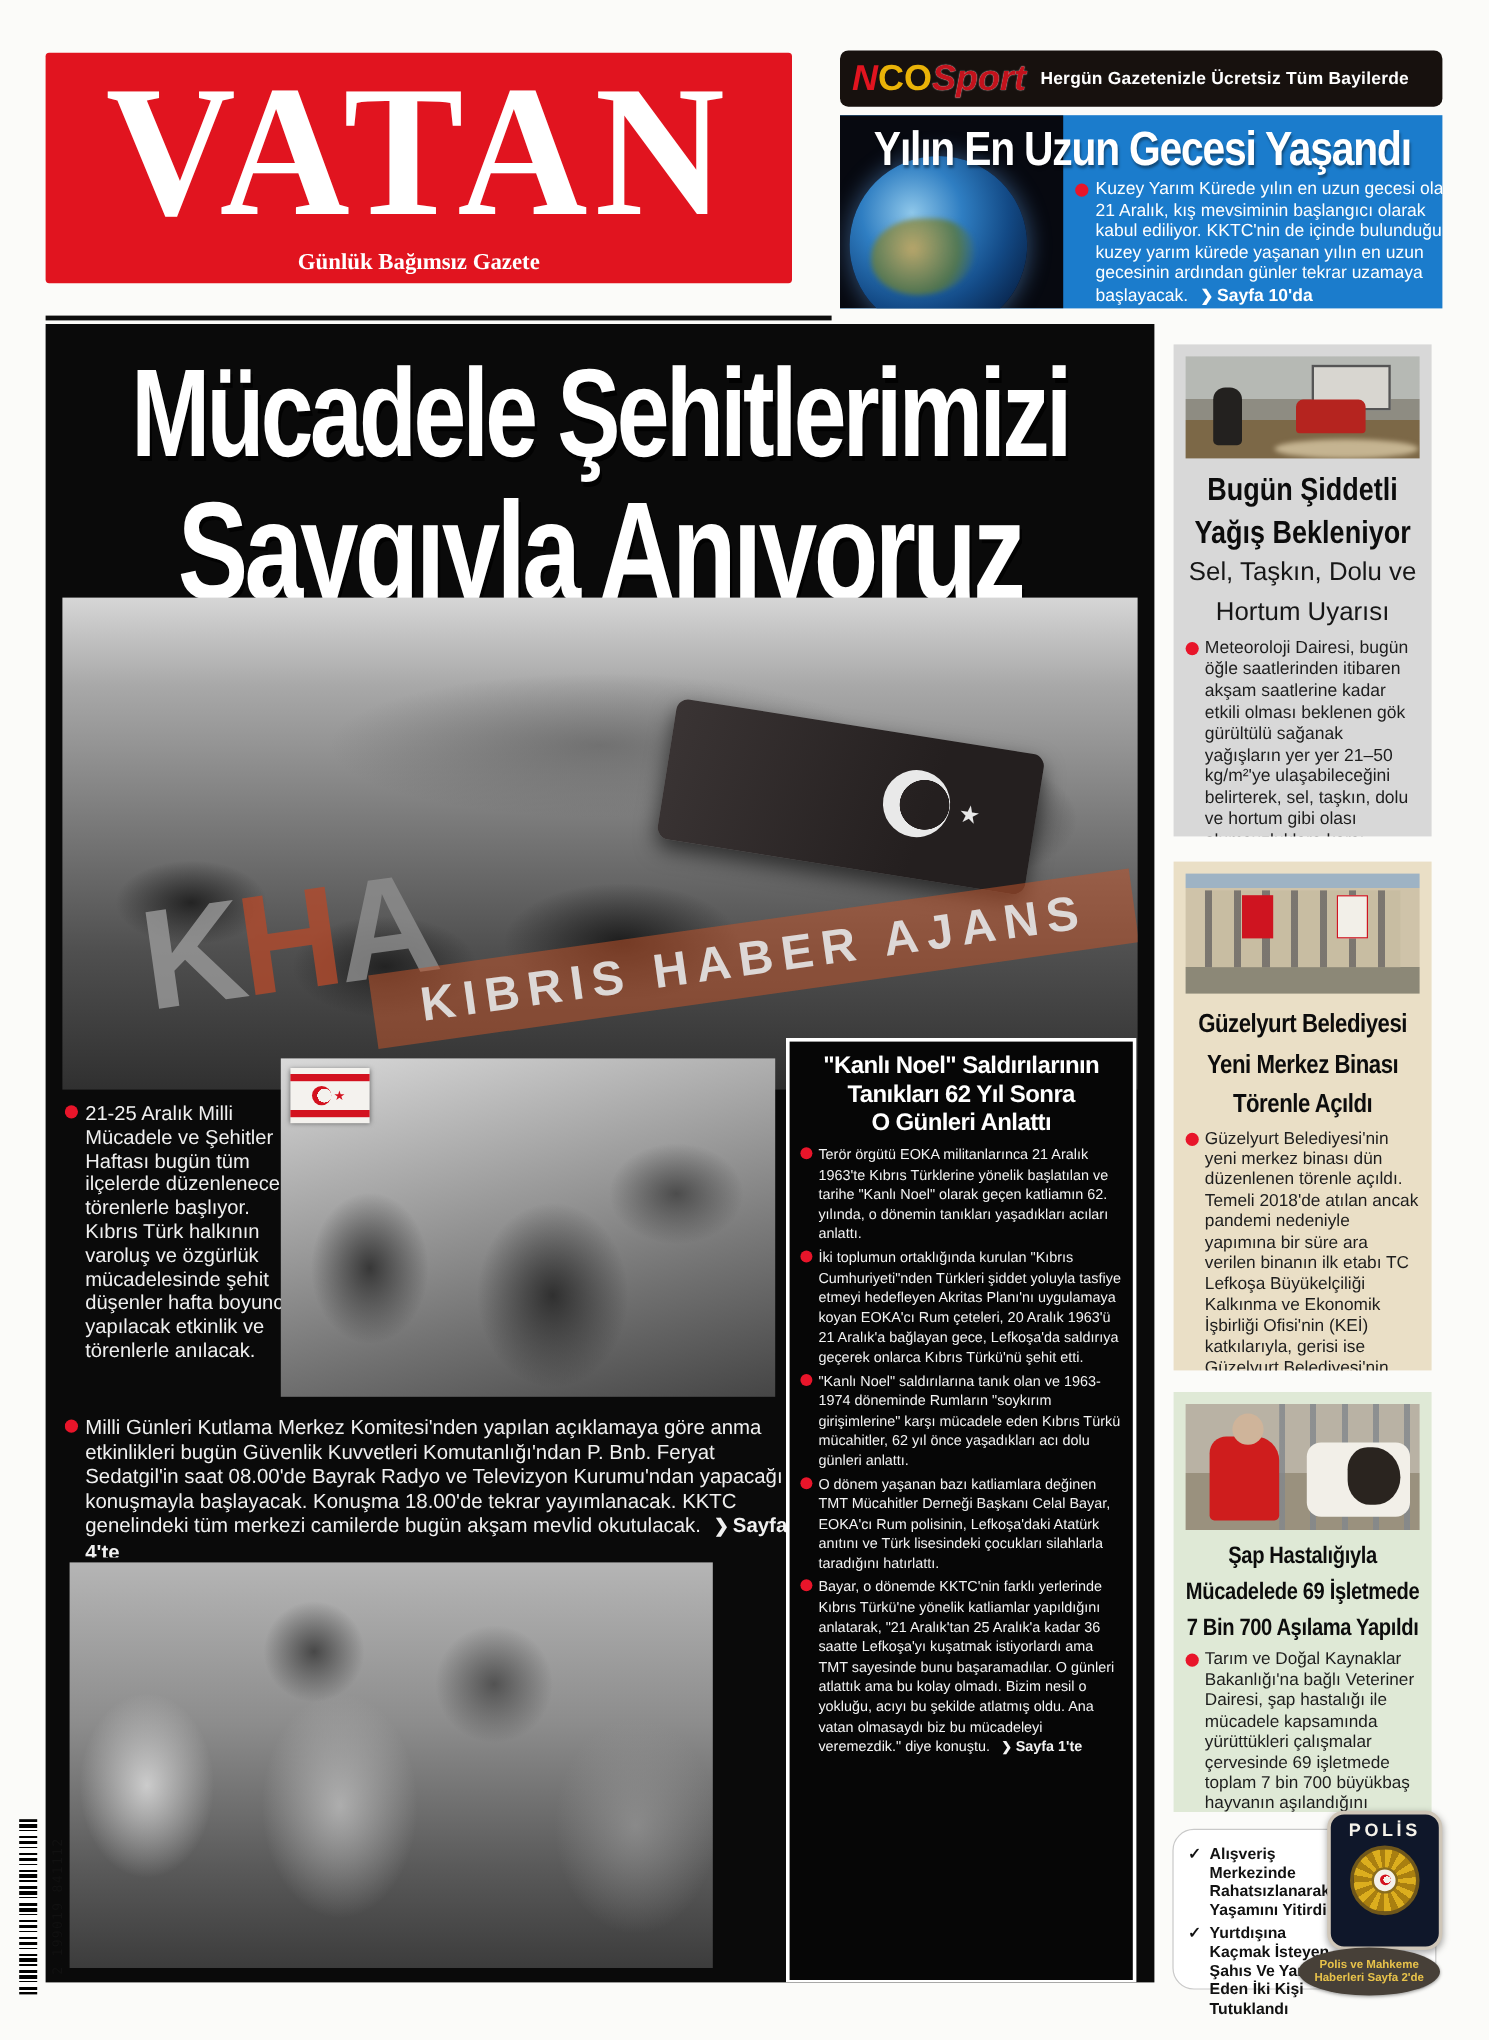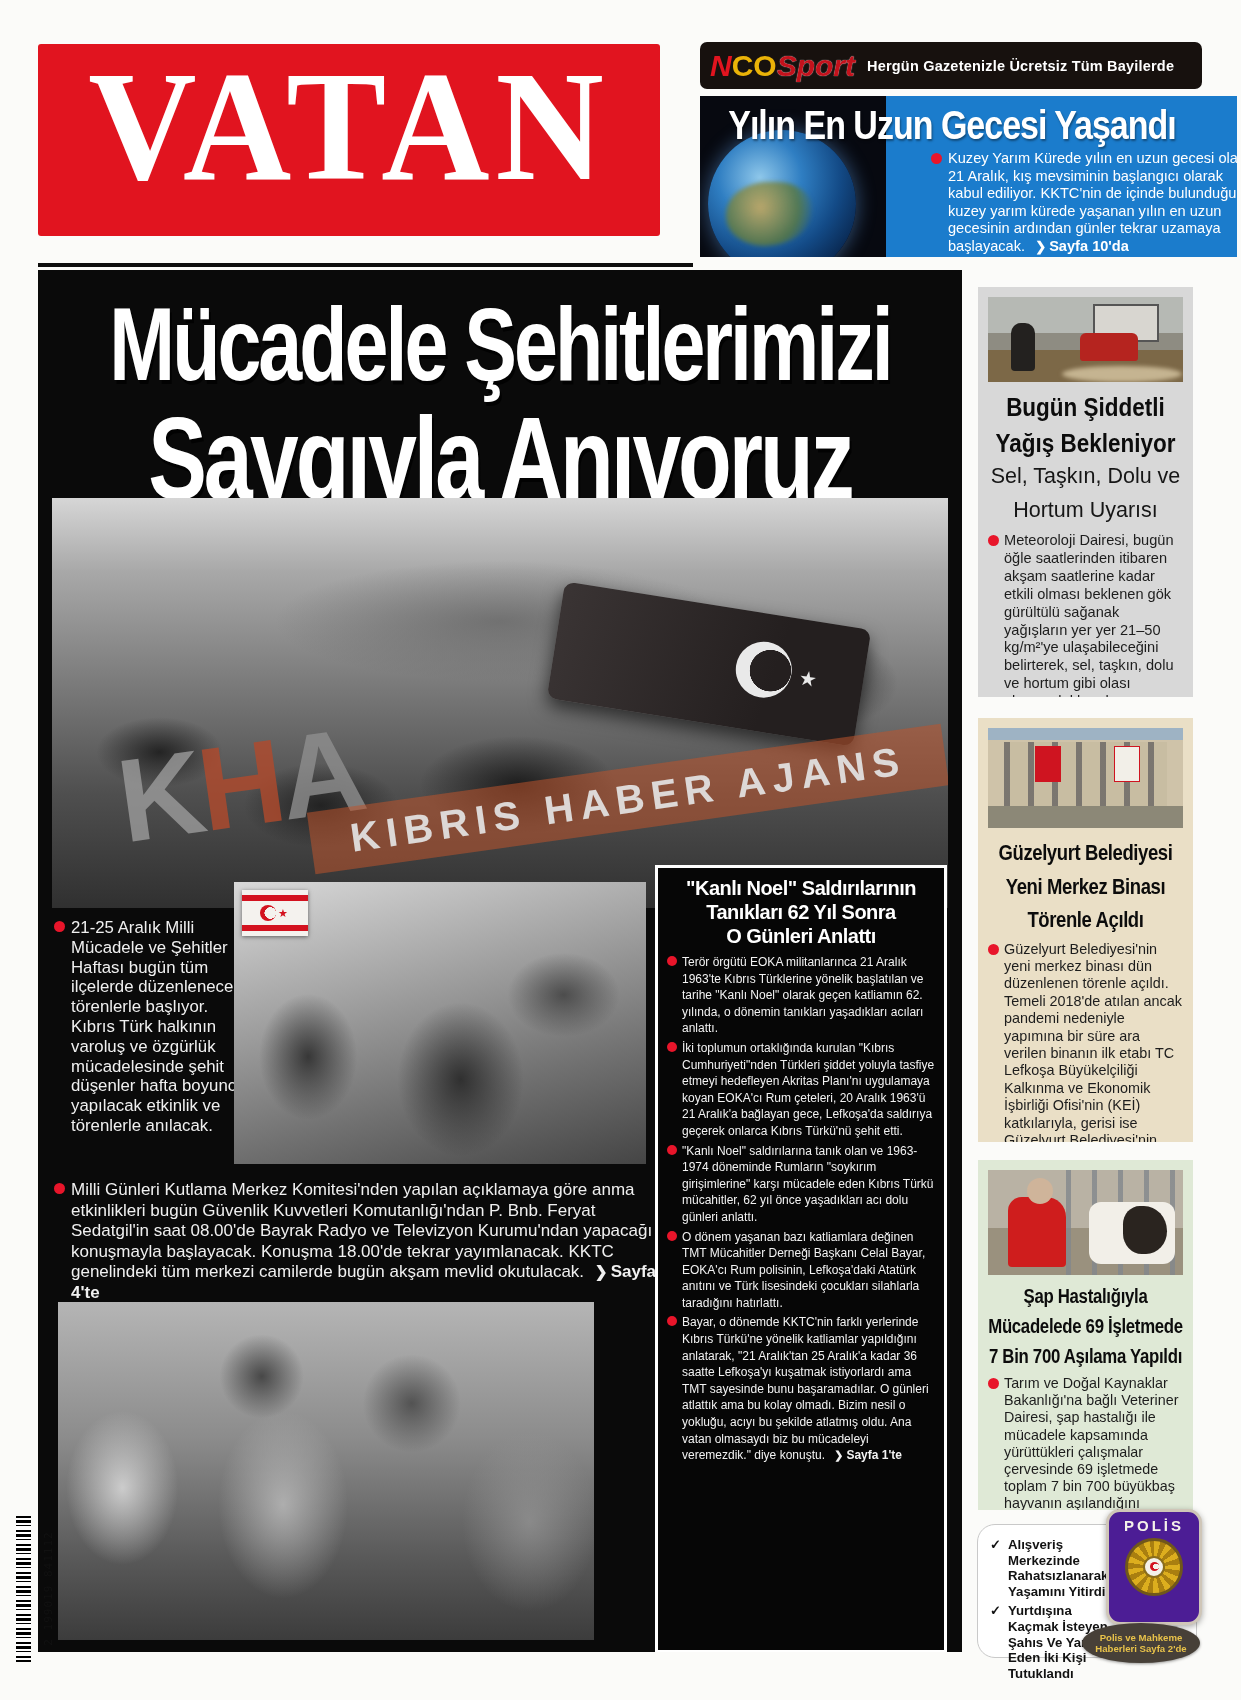--- a/index.html
+++ b/index.html
@@ -18,21 +18,21 @@
 
   
   .promo{position:absolute;left:700px;top:42px;width:502px;height:47px;background:#17110e;border-radius:7px;display:flex;align-items:center;padding:0 10px;box-sizing:border-box;overflow:hidden;}
   .promo .lg{font-weight:bold;font-style:italic;font-size:30px;line-height:30px;}
   .promo .lg-n{color:#e1141f;}
   .promo .lg-co{color:#eab308;font-style:normal;}
   .promo .lg-sport{color:#c3121c;text-shadow:0 0 1px #fff;}
   .promo .ptext{color:#fff;font-weight:bold;font-size:14.5px;margin-left:12px;letter-spacing:.2px;}
 
   
-  .solstice{position:absolute;left:700px;top:96px;width:502px;height:161px;background:#1b7ccc;overflow:hidden;padding-left:35px;}
+  .solstice{position:absolute;left:700px;top:96px;width:502px;height:161px;background:#1b7ccc;overflow:hidden;}
   .sol-space{position:absolute;left:0;top:0;width:186px;height:161px;background:#070910;overflow:hidden;}
   .earth{position:absolute;left:8px;top:34px;width:148px;height:148px;border-radius:50%;
     background:radial-gradient(circle at 35% 32%, #8ec7ea 0%, #2f7ec2 30%, #134a86 58%, #071f43 85%);
     box-shadow:0 0 18px 2px rgba(90,150,220,.45);}
   .earth:after{content:"";position:absolute;left:18px;top:52px;width:86px;height:64px;border-radius:50% 40% 55% 45%;
     background:radial-gradient(circle at 40% 40%, rgba(196,168,96,.9), rgba(90,120,60,.8) 60%, rgba(40,80,50,0) 85%);filter:blur(2px);}
   .sol-head{position:absolute;left:6px;top:6px;width:492px;text-align:center;color:#fff;font-weight:bold;font-size:34px;letter-spacing:-1px;
     transform:scaleY(1.18);transform-origin:center top;white-space:nowrap;text-shadow:1px 2px 2px rgba(0,0,0,.4);}
   .sol-body{position:absolute;left:196px;top:54px;width:298px;color:#fff;font-size:14.6px;line-height:17.6px;}
   .sol-body .dot{background:#e8152a;}
@@ -128,21 +128,21 @@
   .sap .cow{position:absolute;right:4%;top:30%;width:86px;height:62px;background:#f2efe8;border-radius:12px;}
   .sap .cow-patch{position:absolute;right:8%;top:34%;width:44px;height:48px;background:#2a241f;border-radius:40% 55% 50% 45%;}
   .sap .stitle{font-size:16.8px;line-height:20px;margin-top:10px;letter-spacing:-.3px;}
   .sap .sbody{font-size:14.3px;line-height:17.2px;margin-top:10px;}
 
   
   .police{position:absolute;left:977px;top:1524px;width:218px;height:132px;background:#fff;border:1px solid #c9c9c9;border-radius:18px;}
   .pol-list{position:absolute;left:12px;top:12px;width:132px;}
   .pol-item{position:relative;padding-left:18px;font-size:13.2px;line-height:15.6px;font-weight:bold;color:#121212;margin-bottom:4px;}
   .pol-item .check{position:absolute;left:0;top:0;font-weight:bold;color:#111;}
-  .badge{position:absolute;right:-6px;top:-16px;width:96px;height:116px;background:#4c1d95;border:3px solid #cfc6b8;border-radius:14px;box-sizing:border-box;text-align:center;box-shadow:0 2px 6px rgba(0,0,0,.35);}
+  .badge{position:absolute;right:-6px;top:-16px;width:96px;height:116px;background:#0f172a;border:3px solid #cfc6b8;border-radius:14px;box-sizing:border-box;text-align:center;box-shadow:0 2px 6px rgba(0,0,0,.35);}
   .badge .blabel{color:#f5f2ea;font-weight:bold;font-size:15px;letter-spacing:3px;margin-top:5px;}
   .badge .sun{width:58px;height:58px;border-radius:50%;margin:4px auto 0;
     background:repeating-conic-gradient(#dcae1e 0 14deg,#a97f10 14deg 28deg);border:3px solid #70571a;box-sizing:border-box;position:relative;}
   .badge .sun-core{position:absolute;left:50%;top:50%;width:22px;height:22px;margin:-11px 0 0 -11px;border-radius:50%;background:#f4f1ea;border:2px solid #8a6d1c;box-sizing:border-box;}
   .badge .sun-core i{position:absolute;left:5px;top:4px;width:9px;height:9px;border-radius:50%;
     background:radial-gradient(circle at 65% 50%, rgba(0,0,0,0) 0 40%, #d3121f 41% 100%);}
   .pol-oval{position:absolute;right:-4px;bottom:-6px;width:118px;height:40px;background:#474038;border-radius:50%;
     display:flex;align-items:center;justify-content:center;text-align:center;color:#e8c24a;font-weight:bold;font-size:9.6px;line-height:11px;padding:2px 6px;box-sizing:border-box;box-shadow:0 1px 3px rgba(0,0,0,.4);}
 
   
@@ -151,20 +151,21 @@
     background:repeating-linear-gradient(180deg,#000 0 2px,#fff 2px 4px,#000 4px 7px,#fff 7px 9px,#000 9px 10px,#fff 10px 14px);}
   .barcode .num{position:absolute;left:-38px;top:66px;width:140px;transform:rotate(-90deg);font-family:"DejaVu Sans Mono",monospace;font-size:11px;color:#111;letter-spacing:1px;text-align:center;}
 </style>
 </head>
 <body>
 
 <div class="page">
 
   <div class="masthead">
     <div class="title">VATAN</div>
+    <div class="tagline">Günlük Bağımsız Gazete</div>
   </div>
   <div class="rule"></div>
 
   <div class="promo">
     <span class="lg lg-n">N</span>
     <span class="lg lg-co">CO</span>
     <span class="lg lg-sport">Sport</span>
     <span class="ptext">Hergün Gazetenizle Ücretsiz Tüm Bayilerde</span>
   </div>
 

